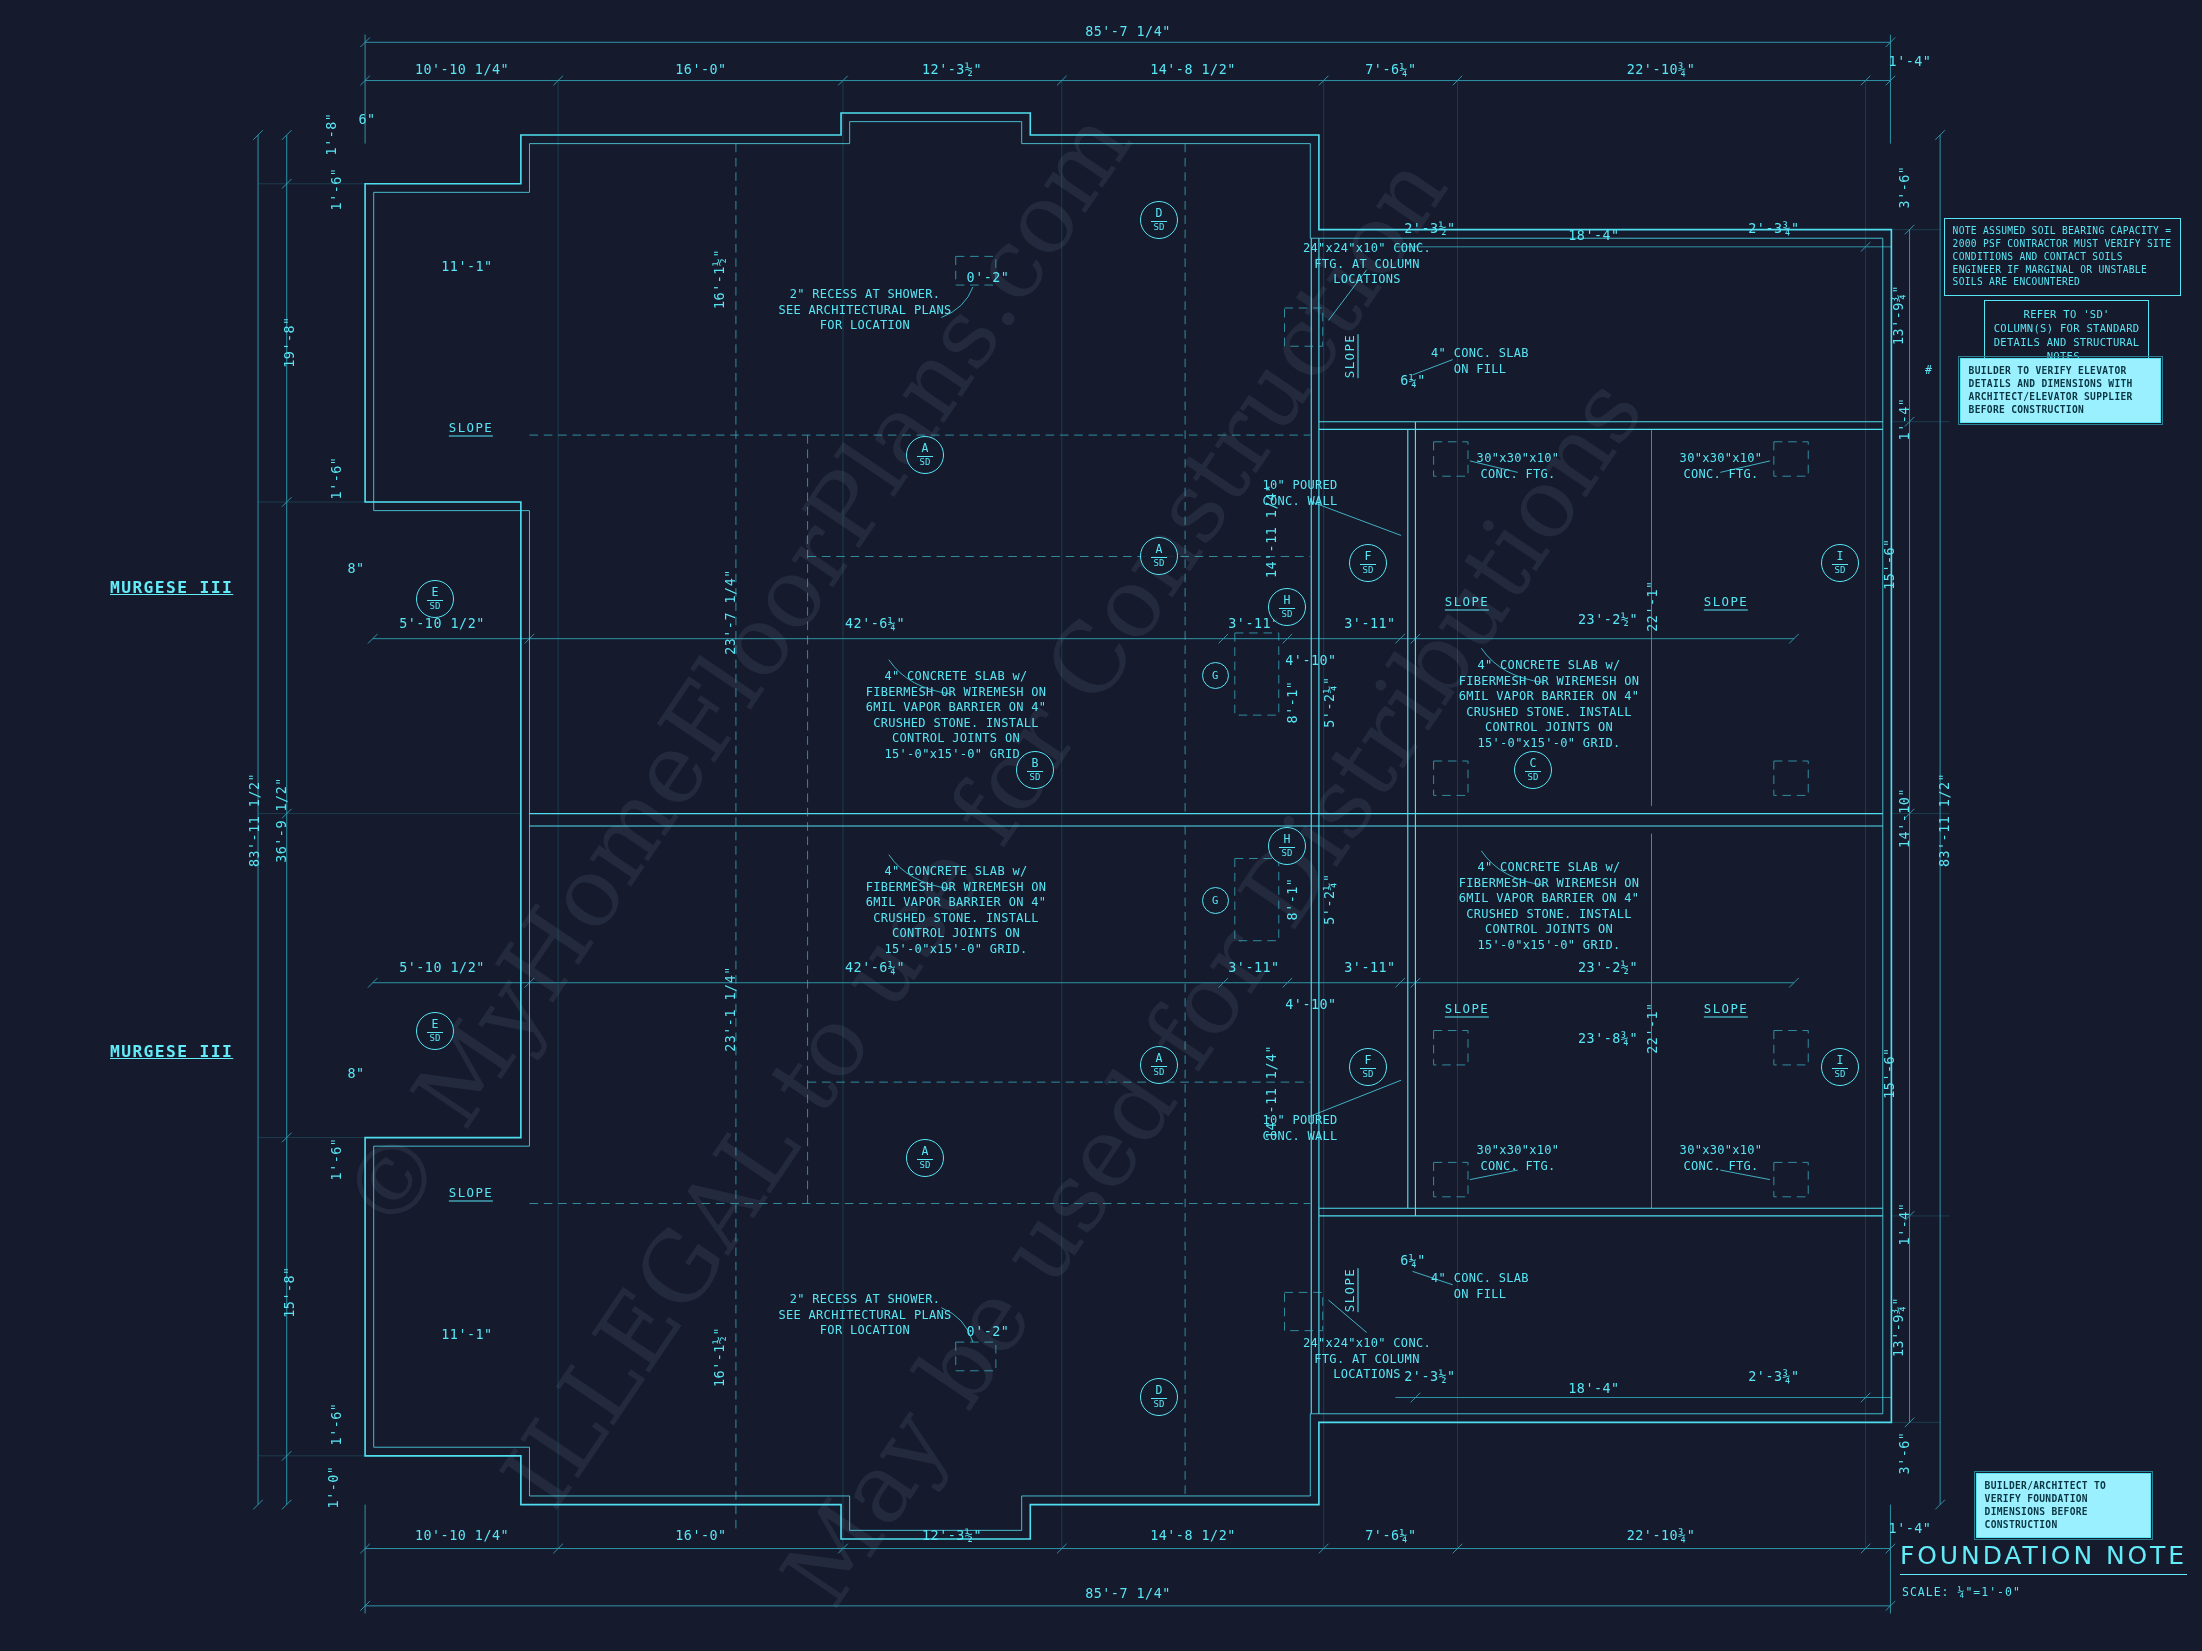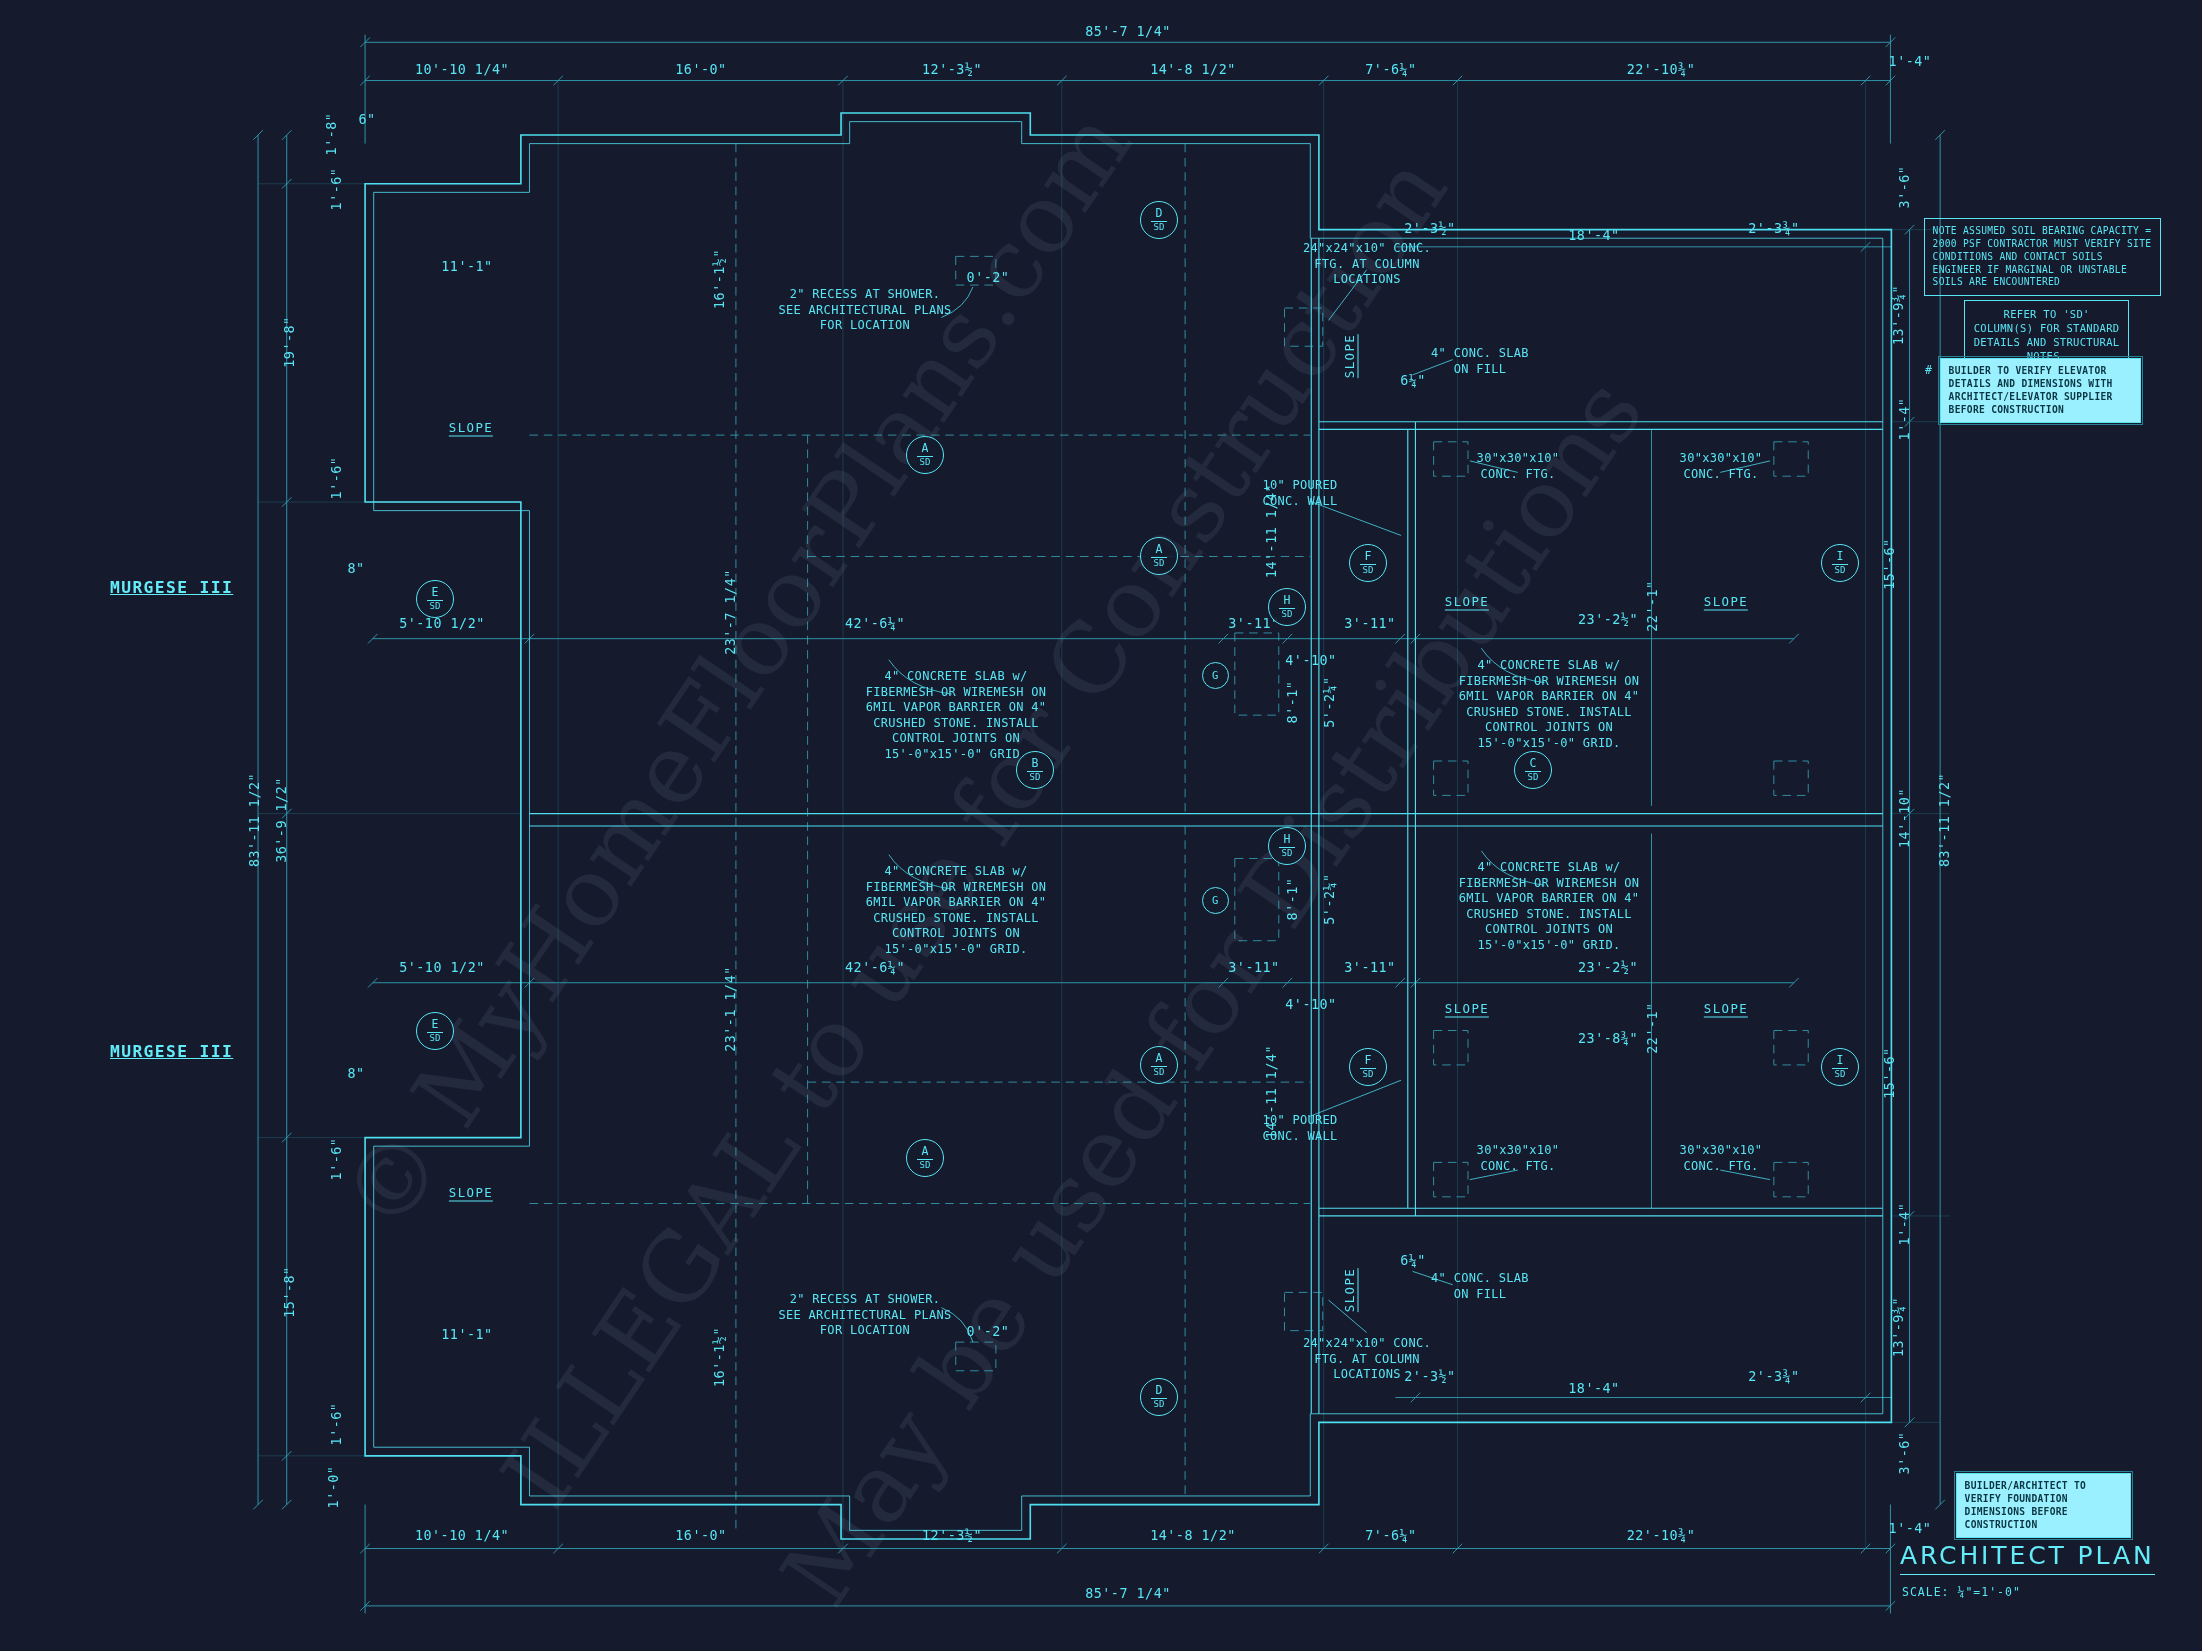--- a/index.html
+++ b/index.html
@@ -17,21 +17,21 @@
   .callout{position:absolute;width:36px;height:36px;margin:-18px 0 0 -18px;border:1.2px solid #58e6f5;
            border-radius:50%;display:flex;flex-direction:column;align-items:center;justify-content:center;
            color:#58e6f5;background:rgba(21,27,45,.88);}
   .co-l{font-size:11.5px;line-height:1.25;border-bottom:1px solid #58e6f5;padding:0 4.8px;}
   .co-s{font-size:9px;line-height:1.3;}
   .callout.single{width:25px;height:25px;margin:-12.4px 0 0 -12.4px;}
   .callout.single .co-l{border-bottom:none;padding:0;font-size:10.5px;}
   .side-label{position:absolute;color:#63ebf8;font-size:16.3px;font-weight:bold;letter-spacing:1.4px;
               text-decoration:underline;}
   .rbox{position:absolute;border:1px solid #58e6f5;padding:5.7px 7.6px;color:#58e6f5;font-size:9.6px;
-        line-height:1.35;letter-spacing:0.3px;}
+        line-height:1.35;letter-spacing:0.3px;margin-left:20px;}
   .rbox.center{text-align:center;font-size:10.5px;}
   .rbox.hl{background:#9af0ff;color:#093542;border:1px solid #58e6f5;outline:1.9px solid #2a7f93;
            outline-offset:1.9px;font-weight:bold;}
   .marker{position:absolute;color:#58e6f5;font-size:11.5px;}
   .sheet-title{position:absolute;left:1900px;top:1541px;color:#63ebf8;font-size:25px;letter-spacing:2.9px;
                border-bottom:1.9px solid #63ebf8;padding-bottom:3.8px;font-family:"DejaVu Sans",sans-serif;
                white-space:nowrap;}
   .sheet-scale{position:absolute;left:1902px;top:1585px;color:#58e6f5;font-size:11.5px;letter-spacing:1px;}
   .watermark{position:absolute;left:975px;top:832px;transform:translate(-50%,-50%) rotate(-56deg);
              text-align:center;color:rgba(198,214,236,.085);font-family:"DejaVu Serif","Liberation Serif",serif;
@@ -272,17 +272,17 @@
 
   <div class="side-label" style="left:110px;top:578px">MURGESE III</div>
   <div class="side-label" style="left:110px;top:1042px">MURGESE III</div>
 
   <div class="rbox" style="left:1924px;top:218px;width:220px">NOTE ASSUMED SOIL BEARING CAPACITY = 2000 PSF CONTRACTOR MUST VERIFY SITE CONDITIONS AND CONTACT SOILS ENGINEER IF MARGINAL OR UNSTABLE SOILS ARE ENCOUNTERED</div>
   <div class="rbox center" style="left:1964px;top:300px;width:148px">REFER TO 'SD' COLUMN(S) FOR STANDARD DETAILS AND STRUCTURAL NOTES.</div>
   <div class="marker" style="left:1925px;top:363px">#</div>
   <div class="rbox hl" style="left:1940px;top:358px;width:184px">BUILDER TO VERIFY ELEVATOR DETAILS AND DIMENSIONS WITH ARCHITECT/ELEVATOR SUPPLIER BEFORE CONSTRUCTION</div>
   <div class="rbox hl" style="left:1956px;top:1473px;width:158px">BUILDER/ARCHITECT TO VERIFY FOUNDATION DIMENSIONS BEFORE CONSTRUCTION</div>
 
-  <div class="sheet-title">ARCHITECT PLAN</div>
+  <div class="sheet-title">FOUNDATION NOTE</div>
   <div class="sheet-scale">SCALE: ¼"=1'-0"</div>
 
 </div>
 
 
 </body></html>

